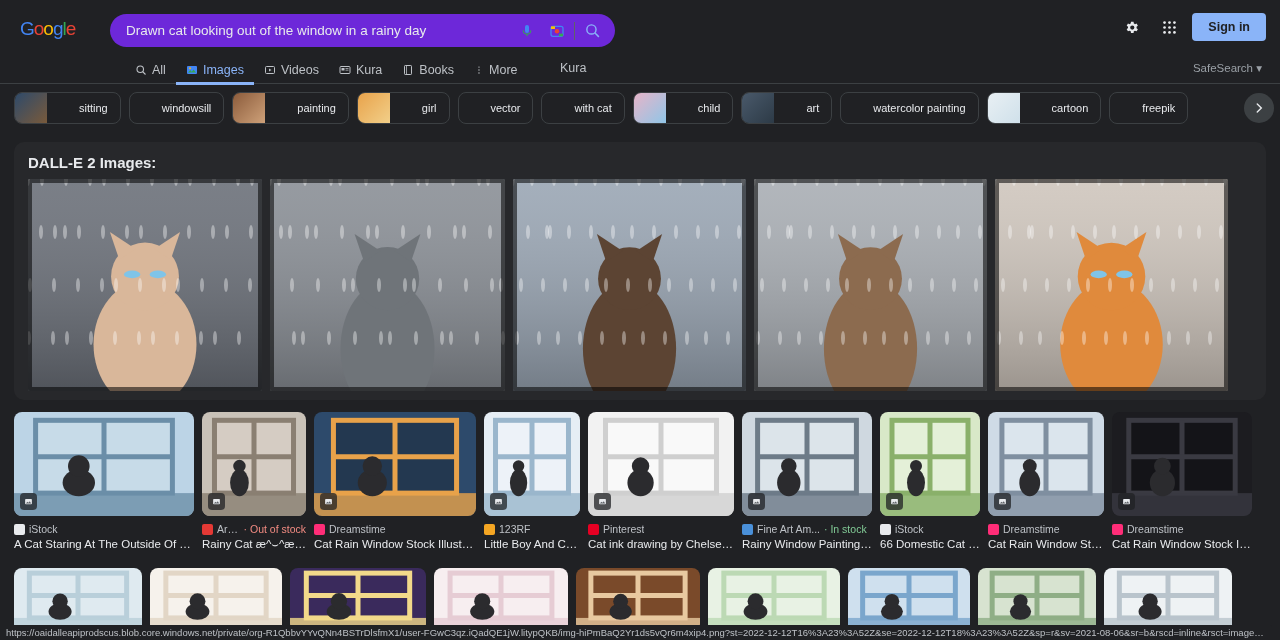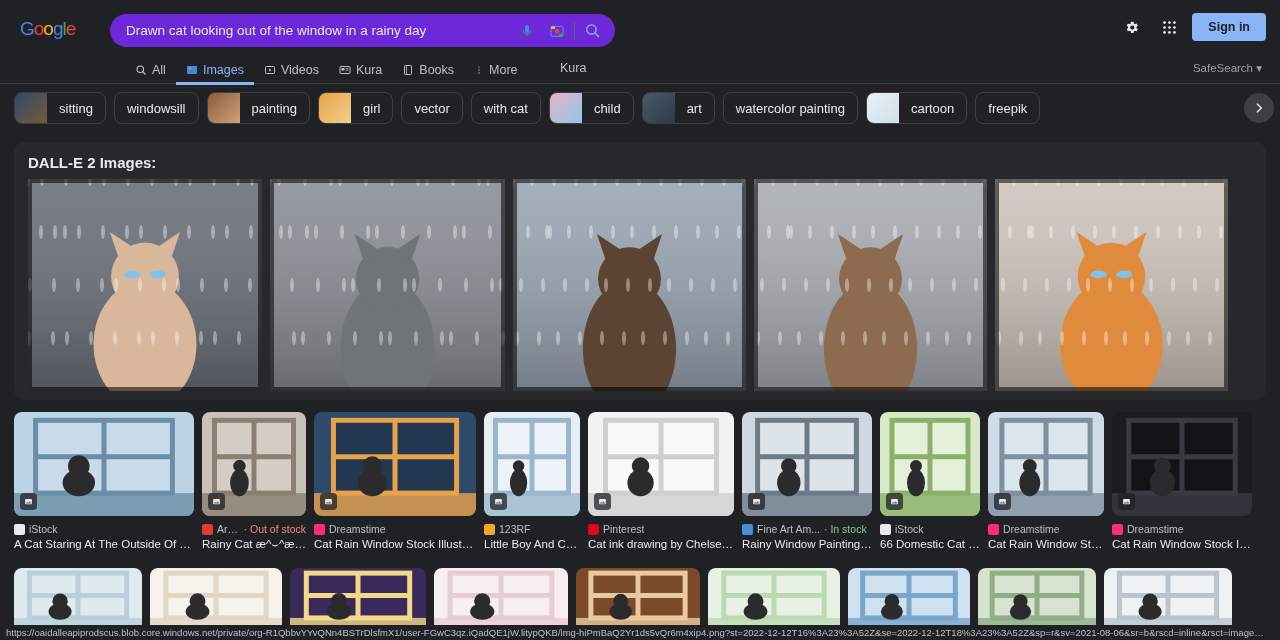--- a/index.html
+++ b/index.html
@@ -54,21 +54,21 @@
   .tools { position:absolute; left:560px; top:5px; font-size:12.5px; color:#bdc1c6; cursor:pointer; }
   .safesearch { position:absolute; right:18px; top:5px; font-size:11.5px; color:#9aa0a6; cursor:pointer; }
 
   
   .chiprow { position:relative; height:48px; display:flex; align-items:center; padding-left:14px; gap:8px; overflow:hidden; }
   .chip {
     display:flex; align-items:center; height:32px; border:1px solid #3c4043;
     border-radius:8px; overflow:hidden; background:#202124; cursor:pointer; flex:0 0 auto;
   }
   .chip-img { width:32px; height:32px; flex:0 0 auto; }
-  .chip-label { font-size:13px; color:#e8eaed; padding:0 12px; white-space:nowrap; }
+  .chip-label { font-size:11px; color:#e8eaed; padding:0 12px; white-space:nowrap;margin-left:20px; }
   .chip-next {
     position:absolute; right:0; top:0; height:48px; width:44px;
     background:linear-gradient(90deg, rgba(32,33,36,0) 0%, #202124 38%);
     display:flex; align-items:center; justify-content:flex-end; padding-right:6px; cursor:pointer;
   }
   .chip-next .circ { width:30px; height:30px; border-radius:50%; background:#3c4043; display:flex; align-items:center; justify-content:center; }
 
   
   .dalle-panel {
     position:absolute; left:14px; top:142px; width:1252px; height:258px;

